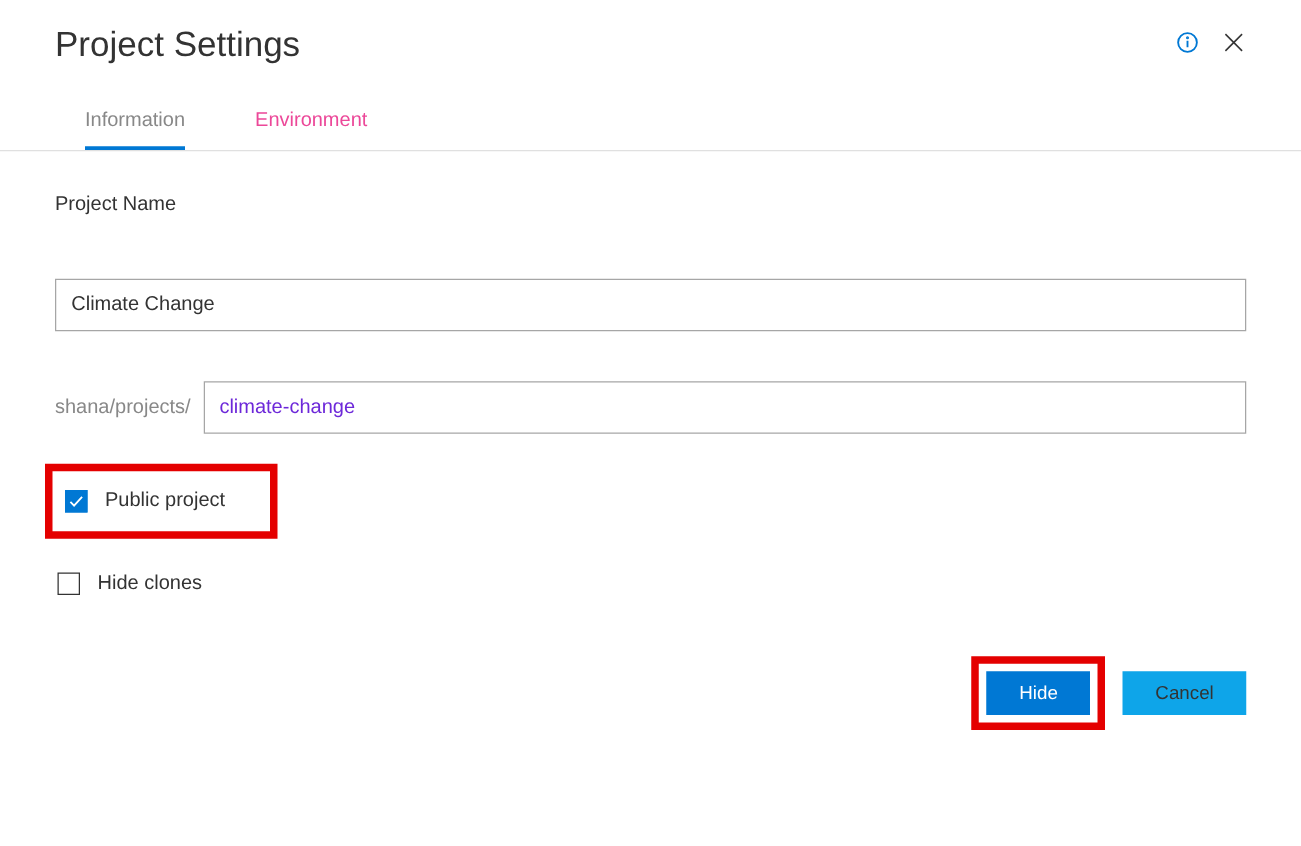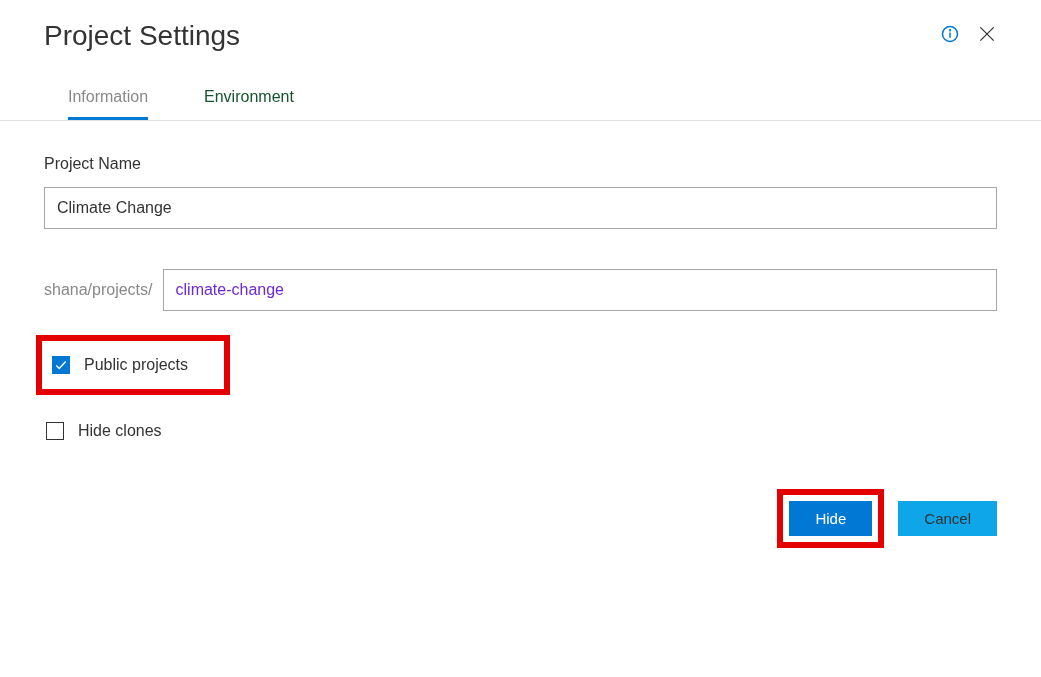--- a/index.html
+++ b/index.html
@@ -46,21 +46,21 @@
     .tabs {
       display: flex;
       gap: 56px;
       margin-top: 36px;
       padding-left: 24px;
     }
     .tab {
       font-size: 16px;
       padding-bottom: 11px;
       cursor: pointer;
-      color: #14532d;
+      color: #ec4899;
     }
     .tab.active {
       color: #888;
       border-bottom: 3px solid #0078d4;
     }
     .divider {
       border: none;
       border-top: 1px solid #e0e0e0;
       margin: 0 -44px 0 -44px;
     }
@@ -76,20 +76,21 @@
       gap: 8px;
     }
     .text-input {
       width: 100%;
       padding: 11px 12px;
       font-size: 16px;
       font-family: inherit;
       border: 1px solid #a6a6a6;
       color: #333;
       outline: none;
+      margin-top: 36px;
     }
     .section-gap {
       margin-top: 40px;
     }
     .id-row {
       display: flex;
       align-items: center;
       gap: 10px;
       margin-top: 12px;
     }
@@ -223,21 +224,21 @@
       </div>
     </div>
 
     <div class="highlight-box">
       <label class="checkbox-row">
         <span class="checkbox checked">
           <svg viewBox="0 0 24 24">
               <polyline points="4 13 9 18 20 6"></polyline>
             </svg>
         </span>
-        <span class="checkbox-label">Public projects</span>
+        <span class="checkbox-label">Public project</span>
       </label>
     </div>
 
     <label class="checkbox-row" style="margin-top:22px;">
       <span class="checkbox"></span>
       <span class="checkbox-label">Hide clones</span>
     </label>
 
     <div class="footer">
       <div class="btn-save-wrap">

